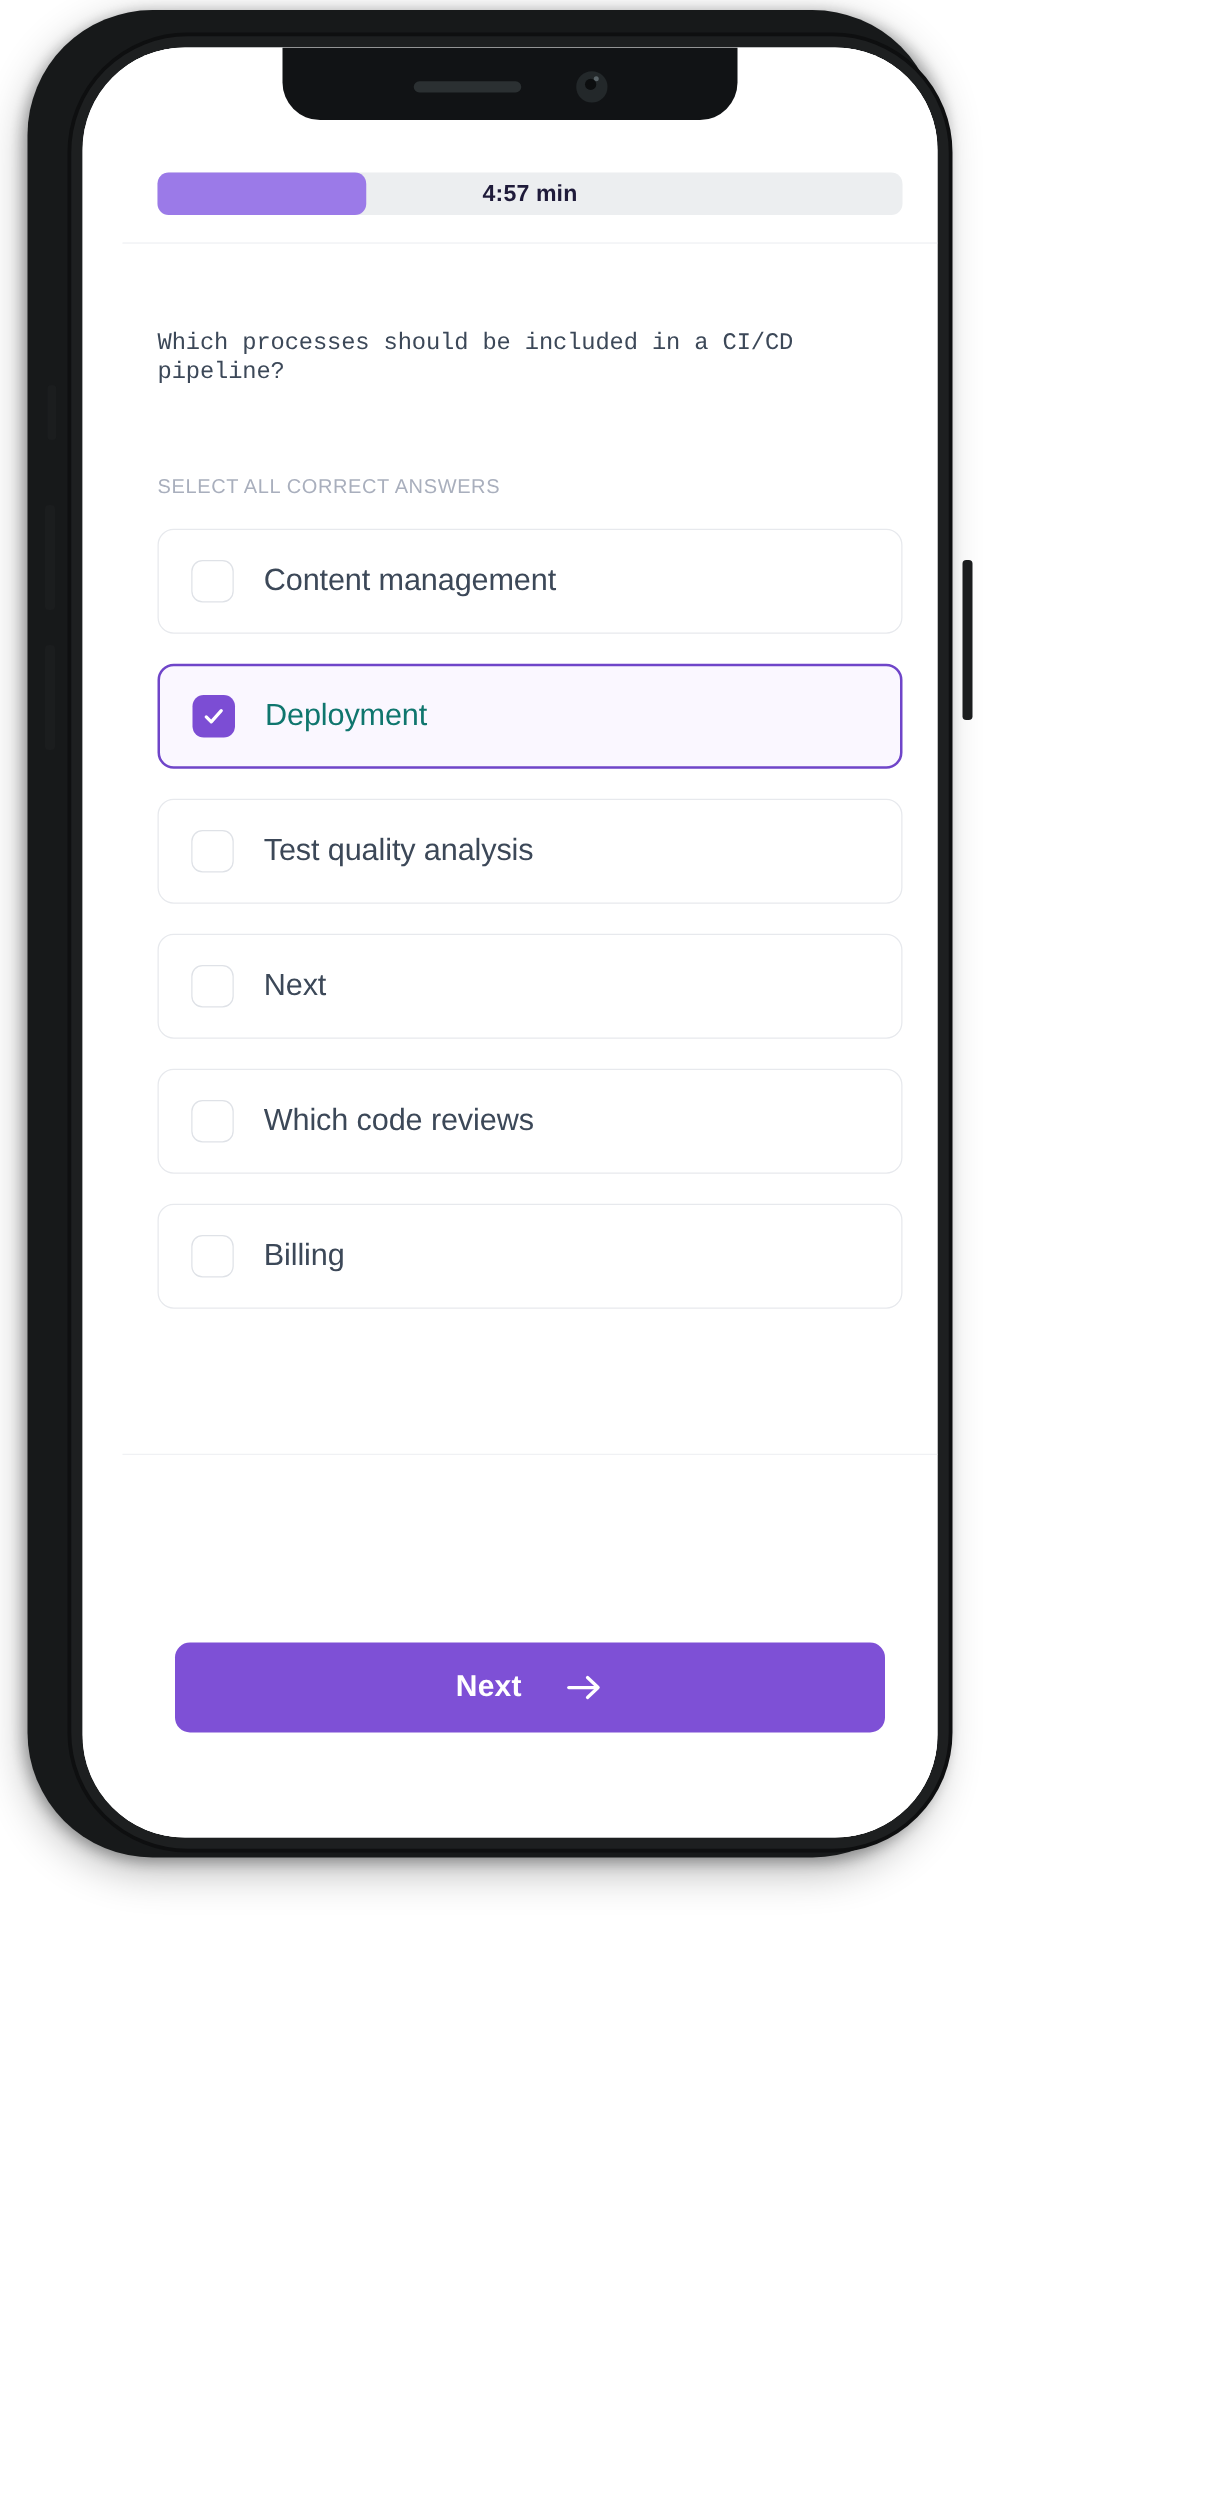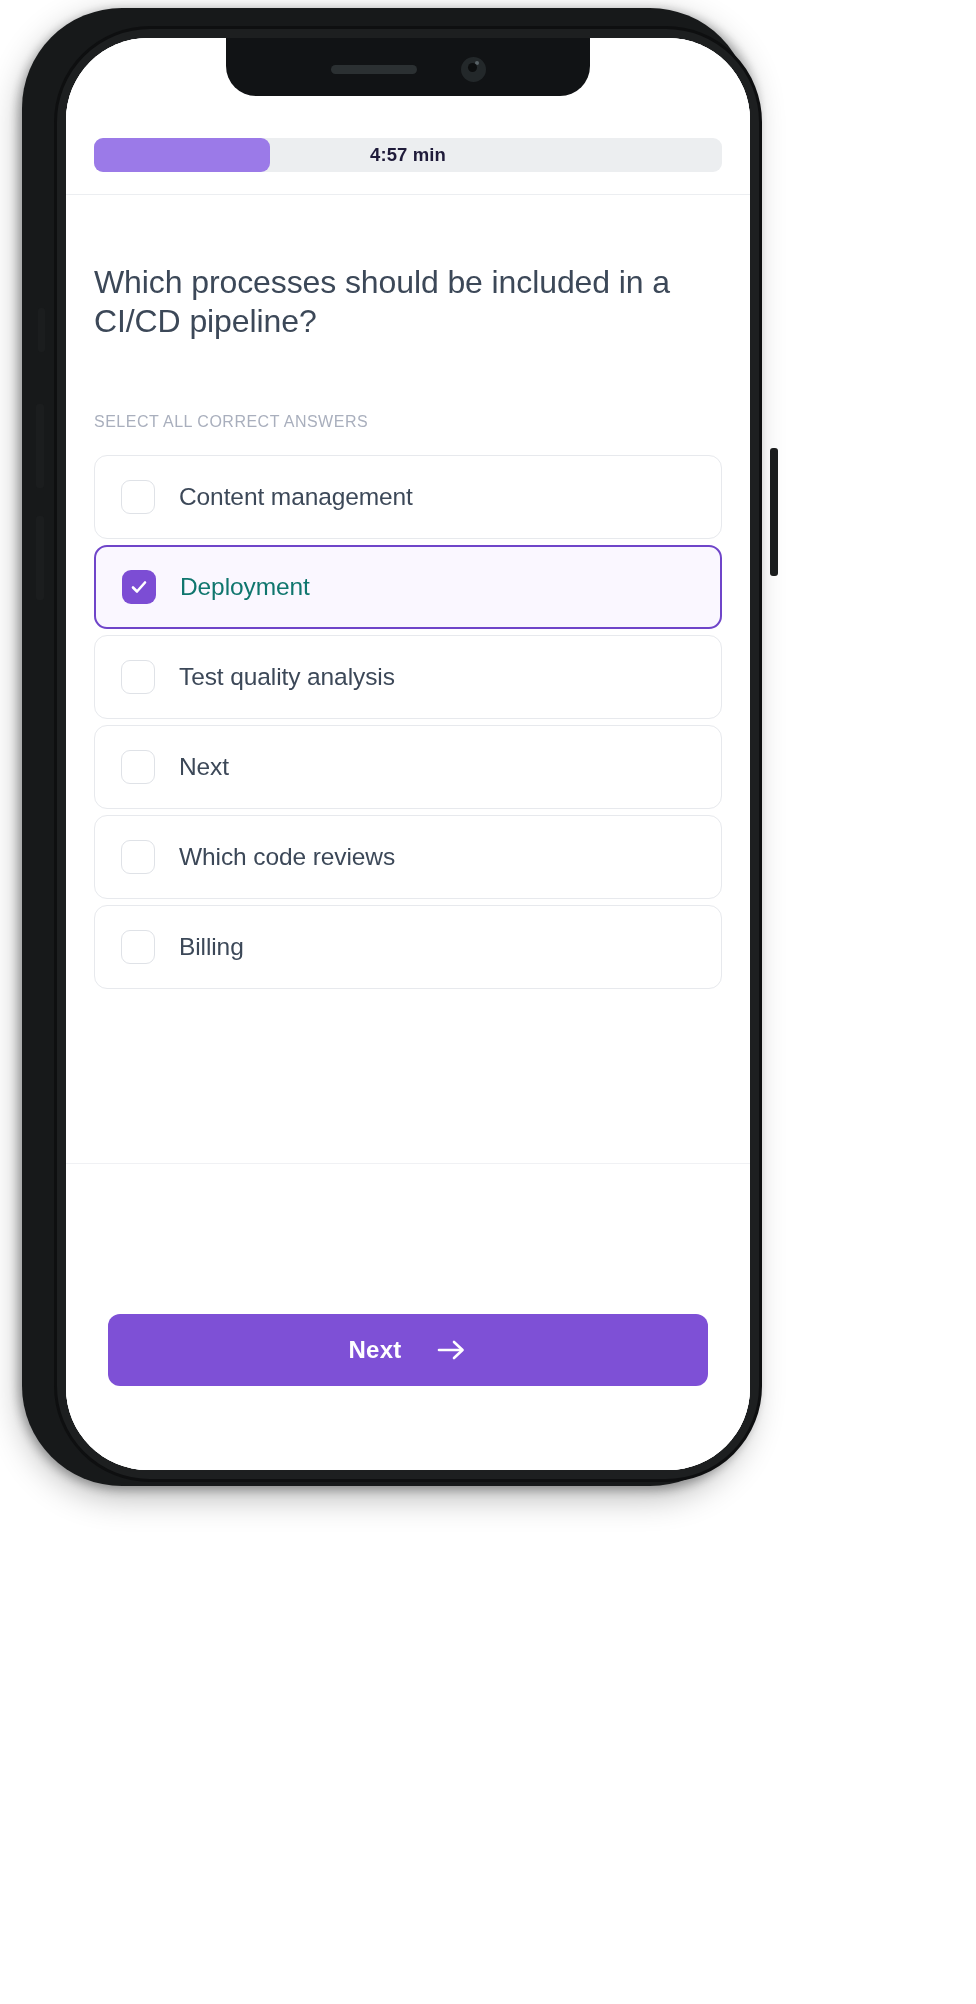--- a/index.html
+++ b/index.html
@@ -129,20 +129,21 @@
     background: #596367;
   }
 
   
   .app {
     position: absolute;
     inset: 0;
     display: flex;
     flex-direction: column;
     background: #ffffff;
+    padding-left: 32px;
   }
 
   .topbar {
     padding: 100px 28px 22px 28px;
     background: #ffffff;
     border-bottom: 1px solid #eceef1;
     flex: 0 0 auto;
   }
 
   .progress-track {
@@ -172,39 +173,40 @@
   }
 
   .content {
     flex: 1 1 auto;
     padding: 0 28px;
     overflow: hidden;
     background: #ffffff;
   }
 
   .question {
-    font-size: 32px;
+    font-size: 19px;
     line-height: 1.22;
     color: #3c4858;
     padding-top: 68px;
     letter-spacing: -0.1px;
+    font-family: Liberation Mono, monospace;
   }
 
   .select-hint {
     font-size: 16px;
     letter-spacing: 0.5px;
     color: #a9afbd;
     padding-top: 72px;
     padding-bottom: 24px;
   }
 
   .options {
     display: flex;
     flex-direction: column;
-    gap: 6px;
+    gap: 24px;
   }
 
   .option {
     display: flex;
     align-items: center;
     gap: 24px;
     height: 84px;
     padding: 0 26px;
     border: 1.6px solid #e7e9ed;
     border-radius: 13px;

